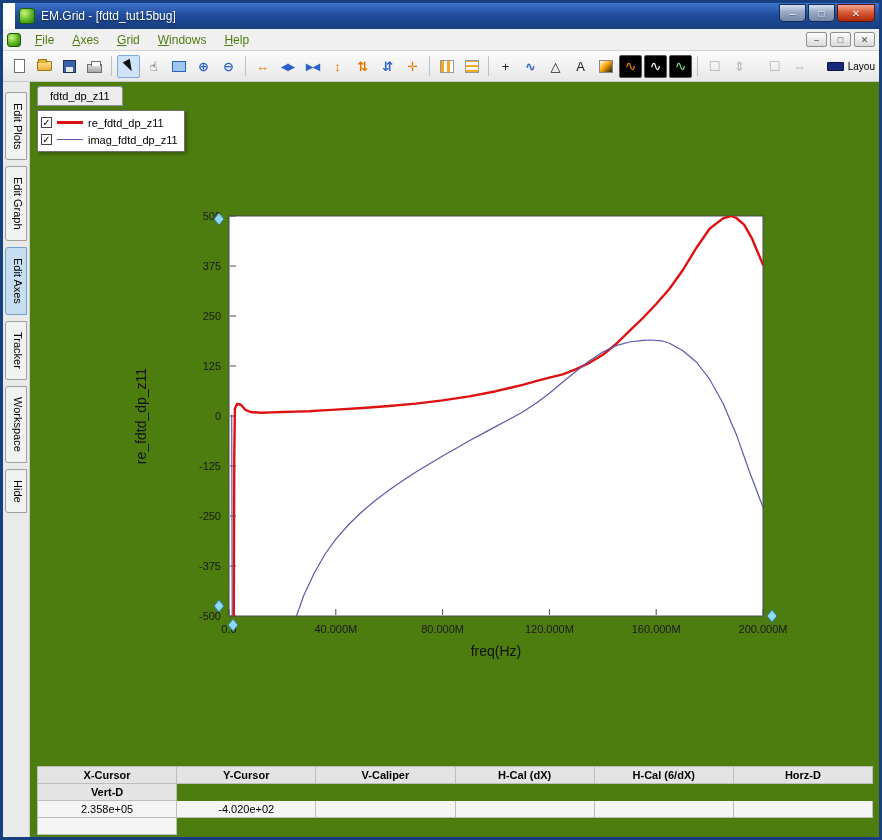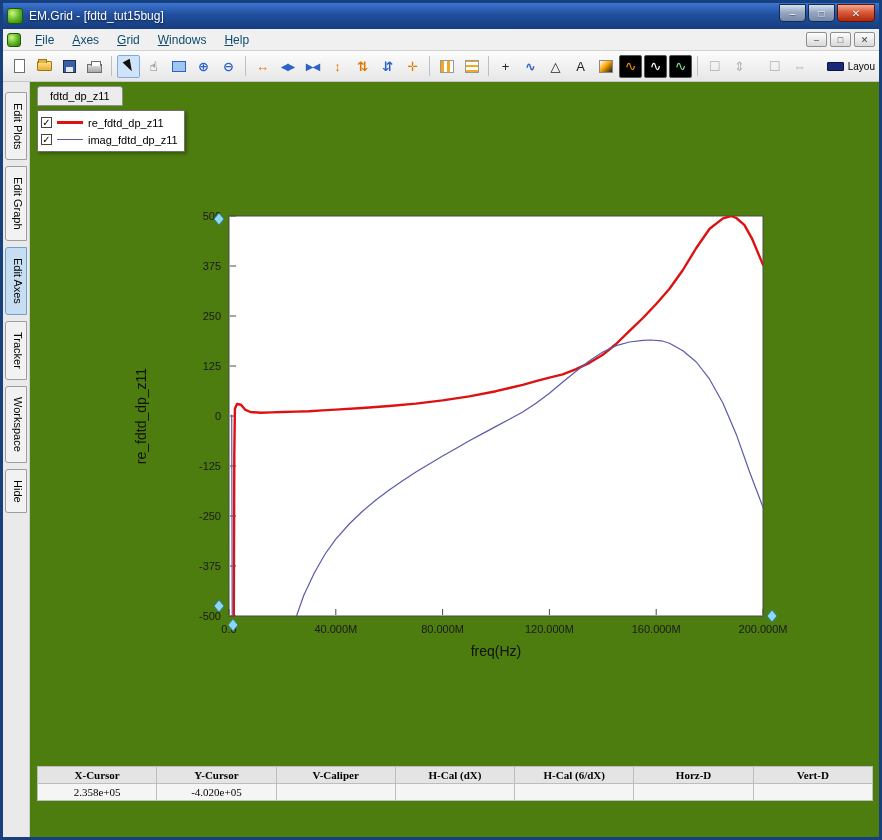--- a/index.html
+++ b/index.html
@@ -14,20 +14,21 @@
     background: #ffffff;
     display: flex; flex-direction: column;
     overflow: hidden;
   }
   
   .titlebar {
     height: 26px; flex: 0 0 26px;
     background: linear-gradient(180deg, #3d74d0 0%, #214f9e 45%, #163d7e 100%);
     display: flex; align-items: center; padding: 0 4px; gap: 6px;
     color: #fff;
+    margin-left: 12px;
   }
   .app-icon {
     width: 16px; height: 16px; border-radius: 3px;
     background: radial-gradient(circle at 32% 30%, #cdf584, #5cb322 55%, #2b7d08);
     border: 1px solid #1d5a06; flex: 0 0 auto;
   }
   .title-text { font-size: 12px; text-shadow: 0 1px 2px rgba(0,0,0,.55); flex: 1 1 auto; }
   .winbtns { display: flex; gap: 2px; align-items: flex-start; height: 100%; padding-top: 0; }
   .wbtn {
     width: 27px; height: 18px; margin-top: 1px;
@@ -43,21 +44,21 @@
     border-color: #5e1203;
   }
   
   .menubar {
     height: 22px; flex: 0 0 22px;
     background: #f0f0f0; border-bottom: 1px solid #d2d2d2;
     display: flex; align-items: center; padding: 0 4px; gap: 2px;
   }
   .app-icon.small { width: 14px; height: 14px; margin-right: 4px; }
   .menu-item {
-    display: inline-block; font-size: 12px; color: #0c4a6e;
+    display: inline-block; font-size: 12px; color: #4d7c0f;
     padding: 2px 8px; border-radius: 2px;
   }
   .menu-item::first-letter { text-decoration: underline; }
   .mdi-btns { margin-left: auto; display: flex; }
   .mdibtn {
     width: 21px; height: 15px; margin-left: 3px;
     border: 1px solid #8f8f8f; border-radius: 2px;
     background: linear-gradient(#fdfdfd, #d9d9d9);
     color: #444; font-size: 9px; display: flex; align-items: center; justify-content: center;
   }
@@ -134,21 +135,21 @@
   }
   .legend-line { width: 26px; height: 2px; background: #888; flex: 0 0 auto; }
   .legend-label { font-size: 11px; color: #000; }
   .chart-svg { position: absolute; left: 96px; top: 108px; width: 700px; height: 500px; }
   
   .status-table {
     position: absolute; left: 7px; top: 684px; width: 836px;
     border-left: 1px solid #bdbdbd; border-top: 1px solid #bdbdbd;
     font-size: 11px;
   }
-  .srow { display: grid; grid-template-columns: repeat(7, 1fr); font-family: Liberation Serif, serif; }
+  .srow { display: grid; grid-template-columns: repeat(6, 1fr); }
   .scell {
     height: 17px; display: flex; align-items: center; justify-content: center;
     border-right: 1px solid #bdbdbd; border-bottom: 1px solid #bdbdbd;
     background: #f5f5f5; color: #000; overflow: hidden;
   }
   .srow.head .scell { background: #e4e4e4; font-weight: bold; }
 </style>
 </head>
 <body>
 
@@ -320,21 +321,21 @@
           <span class="scell">X-Cursor</span>
           <span class="scell">Y-Cursor</span>
           <span class="scell">V-Caliper</span>
           <span class="scell">H-Cal (dX)</span>
           <span class="scell">H-Cal (6/dX)</span>
           <span class="scell">Horz-D</span>
           <span class="scell">Vert-D</span>
         </div>
         <div class="srow">
           <span class="scell">2.358e+05</span>
-          <span class="scell">-4.020e+05</span>
+          <span class="scell">-4.020e+02</span>
           <span class="scell"></span>
           <span class="scell"></span>
           <span class="scell"></span>
           <span class="scell"></span>
           <span class="scell"></span>
         </div>
       </div>
     </div>
   </div>
 </div>

